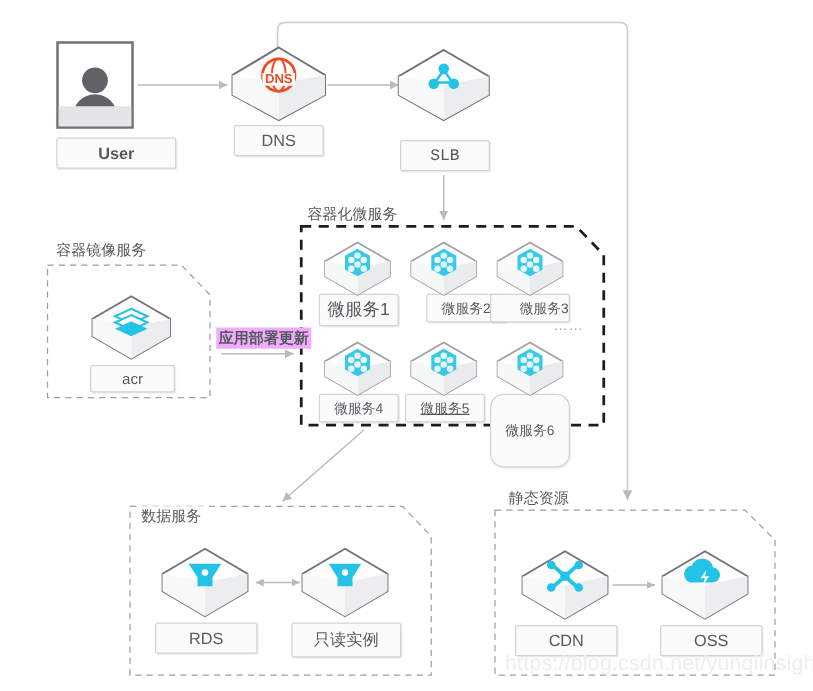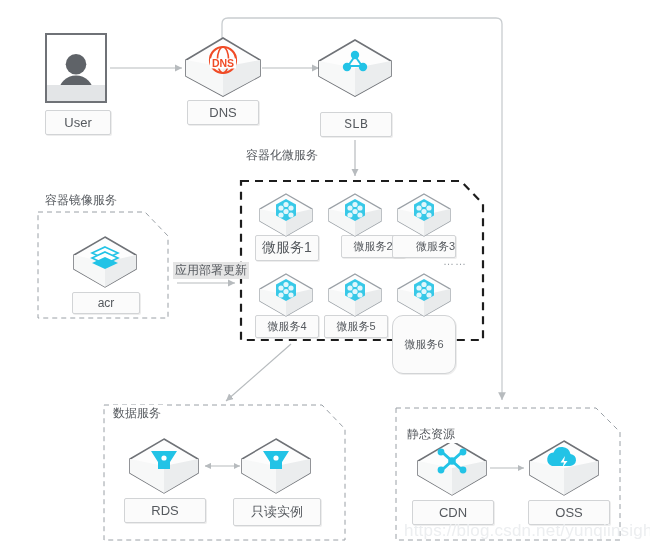--- a/index.html
+++ b/index.html
@@ -20,21 +20,21 @@
     box-shadow:1px 1px 0 rgba(0,0,0,0.07);
     text-align:center;white-space:nowrap;
     color:#55595e;
   }
   .grp-label{
     position:absolute;z-index:4;white-space:nowrap;
     color:#55595e;background:#ffffff;padding:0 3px;
   }
   .edge-label{
     position:absolute;z-index:4;white-space:nowrap;color:#55595e;
-    background:#e5e5e5;padding:0 2px;
+    background:#f0abfc;padding:0 2px;font-weight:bold;
   }
   .dots{position:absolute;z-index:4;color:#9aa0a6;letter-spacing:1px;}
   .watermark{
     position:absolute;z-index:5;color:#eceef0;white-space:nowrap;
     font-size:17px;letter-spacing:0.2px;
   }
   .user-frame{
     position:absolute;z-index:3;background:#ffffff;
     border:2px solid #6f7277;box-sizing:border-box;
   }
@@ -86,21 +86,21 @@
     <line x1="490" y1="468" x2="524" y2="468" stroke="#b7bbbe" stroke-width="1.2" marker-end="url(#arrS)"></line>
   </svg>
 
   <div class="user-frame" style="left:45px;top:33px;width:62px;height:70px;">
     <svg viewBox="0 0 62 70" style="position:absolute;left:0;top:0;width:100%;height:100%;">
       <circle cx="31" cy="31" r="11" fill="#5f6368"></circle>
       <path d="M12 62 a19 19 0 0 1 38 0 z" fill="#5f6368"></path>
     </svg>
     <div class="band"></div>
   </div>
-  <div class="cap" style="left:45px;top:110px;width:62px;transform:none;padding:4px 1px;font-size:13px;">User</div>
+  <div class="cap" style="left:45px;top:110px;width:62px;transform:none;padding:4px 16px;font-size:13px;font-weight:bold;">User</div>
 
   <div class="node" style="left:184px;top:36px;width:78px;height:62px;">
     <svg viewBox="0 0 78 62" style="width:78px;height:62px;">
       <polygon points="39,2 76,24 76,40 39,60 2,40 2,24" fill="#fdfdfd" stroke="#6f7277" stroke-width="1.6"></polygon>
       <polygon points="39,31 76,24 76,40 39,60" fill="#ebedee"></polygon>
       <polygon points="39,31 2,24 2,40 39,60" fill="#f7f8f8"></polygon>
       <g transform="translate(39,24)">
         <circle cx="0" cy="0" r="13" fill="none" stroke="#f04b26" stroke-width="2.2"></circle>
         <ellipse cx="0" cy="0" rx="5.6" ry="13" fill="none" stroke="#f04b26" stroke-width="1.6"></ellipse>
         <line x1="-13" y1="0" x2="13" y2="0" stroke="#f04b26" stroke-width="1.6"></line>
@@ -139,21 +139,21 @@
         <polygon points="0,-9 13,-3 0,3 -13,-3" fill="#ffffff" stroke="#22c3e6" stroke-width="1.6"></polygon>
         <polygon points="0,-4 13,2 0,8 -13,2" fill="#ffffff" stroke="#22c3e6" stroke-width="1.6"></polygon>
         <polygon points="0,1 13,7 0,13 -13,7" fill="#22c3e6"></polygon>
       </g>
     </svg>
   </div>
   <div class="cap" style="left:72px;top:292px;width:66px;transform:none;padding:3px 0;font-size:12px;">acr</div>
 
   <div class="edge-label" style="left:173px;top:262px;font-size:12px;">应用部署更新</div>
 
-  <div class="grp-label" style="left:243px;top:147px;font-size:12px;">容器化微服务</div>
+  <div class="grp-label" style="left:243px;top:163px;font-size:12px;">容器化微服务</div>
 
   <div class="node" style="left:258px;top:192px;width:56px;height:46px;">
     <svg viewBox="0 0 56 46" style="width:56px;height:46px;">
       <polygon points="28,2 54,17 54,29 28,44 2,29 2,17" fill="#fdfdfd" stroke="#9aa0a6" stroke-width="1.3"></polygon>
       <polygon points="28,23 54,17 54,29 28,44" fill="#e9ebec"></polygon>
       <polygon points="28,23 2,17 2,29 28,44" fill="#f6f7f7"></polygon>
       <g transform="translate(28,18)" fill="#22c3e6">
         <polygon points="0,-11 10,-5.5 10,5.5 0,11 -10,5.5 -10,-5.5" fill="#22c3e6" opacity="0.9"></polygon>
         <circle cx="0" cy="-5.5" r="2.6" fill="#ffffff" opacity="0.85"></circle>
         <circle cx="-5" cy="-2" r="2.6" fill="#ffffff" opacity="0.85"></circle>
@@ -229,21 +229,21 @@
         <polygon points="0,-11 10,-5.5 10,5.5 0,11 -10,5.5 -10,-5.5" fill="#22c3e6" opacity="0.9"></polygon>
         <circle cx="0" cy="-5.5" r="2.6" fill="#ffffff" opacity="0.85"></circle>
         <circle cx="-5" cy="-2" r="2.6" fill="#ffffff" opacity="0.85"></circle>
         <circle cx="5" cy="-2" r="2.6" fill="#ffffff" opacity="0.85"></circle>
         <circle cx="0" cy="1.5" r="2.6" fill="#ffffff" opacity="0.85"></circle>
         <circle cx="-5" cy="5" r="2.6" fill="#ffffff" opacity="0.85"></circle>
         <circle cx="5" cy="5" r="2.6" fill="#ffffff" opacity="0.85"></circle>
       </g>
     </svg>
   </div>
-  <div class="cap" style="left:324px;top:315px;width:62px;transform:none;padding:3px 0;font-size:11px;">微服务5</div>
+  <div class="cap" style="left:324px;top:315px;width:62px;transform:none;padding:3px 0;font-size:11px;text-decoration:underline;">微服务5</div>
 
   <div class="node" style="left:396px;top:272px;width:56px;height:46px;">
     <svg viewBox="0 0 56 46" style="width:56px;height:46px;">
       <polygon points="28,2 54,17 54,29 28,44 2,29 2,17" fill="#fdfdfd" stroke="#9aa0a6" stroke-width="1.3"></polygon>
       <polygon points="28,23 54,17 54,29 28,44" fill="#e9ebec"></polygon>
       <polygon points="28,23 2,17 2,29 28,44" fill="#f6f7f7"></polygon>
       <g transform="translate(28,18)">
         <polygon points="0,-11 10,-5.5 10,5.5 0,11 -10,5.5 -10,-5.5" fill="#22c3e6" opacity="0.9"></polygon>
         <circle cx="0" cy="-5.5" r="2.6" fill="#ffffff" opacity="0.85"></circle>
         <circle cx="-5" cy="-2" r="2.6" fill="#ffffff" opacity="0.85"></circle>
@@ -279,21 +279,21 @@
       <polygon points="36,29 70,22 70,36 36,56" fill="#ebedee"></polygon>
       <polygon points="36,29 2,22 2,36 36,56" fill="#f7f8f8"></polygon>
       <g transform="translate(36,22)" fill="#22c3e6">
         <path d="M -13 -8 L 13 -8 L 6 3 L 6 10 L -6 10 L -6 3 Z"></path>
         <circle cx="0" cy="-1" r="2.6" fill="#ffffff"></circle>
       </g>
     </svg>
   </div>
   <div class="cap" style="left:233px;top:498px;width:86px;transform:none;padding:4px 0;font-size:13px;">只读实例</div>
 
-  <div class="grp-label" style="left:404px;top:390px;font-size:12px;margin-top:36px;">静态资源</div>
+  <div class="grp-label" style="left:404px;top:390px;font-size:12px;">静态资源</div>
 
   <div class="node" style="left:416px;top:439px;width:72px;height:58px;">
     <svg viewBox="0 0 72 58" style="width:72px;height:58px;">
       <polygon points="36,2 70,22 70,36 36,56 2,36 2,22" fill="#fdfdfd" stroke="#6f7277" stroke-width="1.5"></polygon>
       <polygon points="36,29 70,22 70,36 36,56" fill="#ebedee"></polygon>
       <polygon points="36,29 2,22 2,36 36,56" fill="#f7f8f8"></polygon>
       <g transform="translate(36,22)" stroke="#22c3e6" stroke-width="3" stroke-linecap="round">
         <line x1="-9" y1="-8" x2="9" y2="8"></line>
         <line x1="9" y1="-8" x2="-9" y2="8"></line>
         <circle cx="-11" cy="-9" r="3.4" fill="#22c3e6" stroke="none"></circle>

